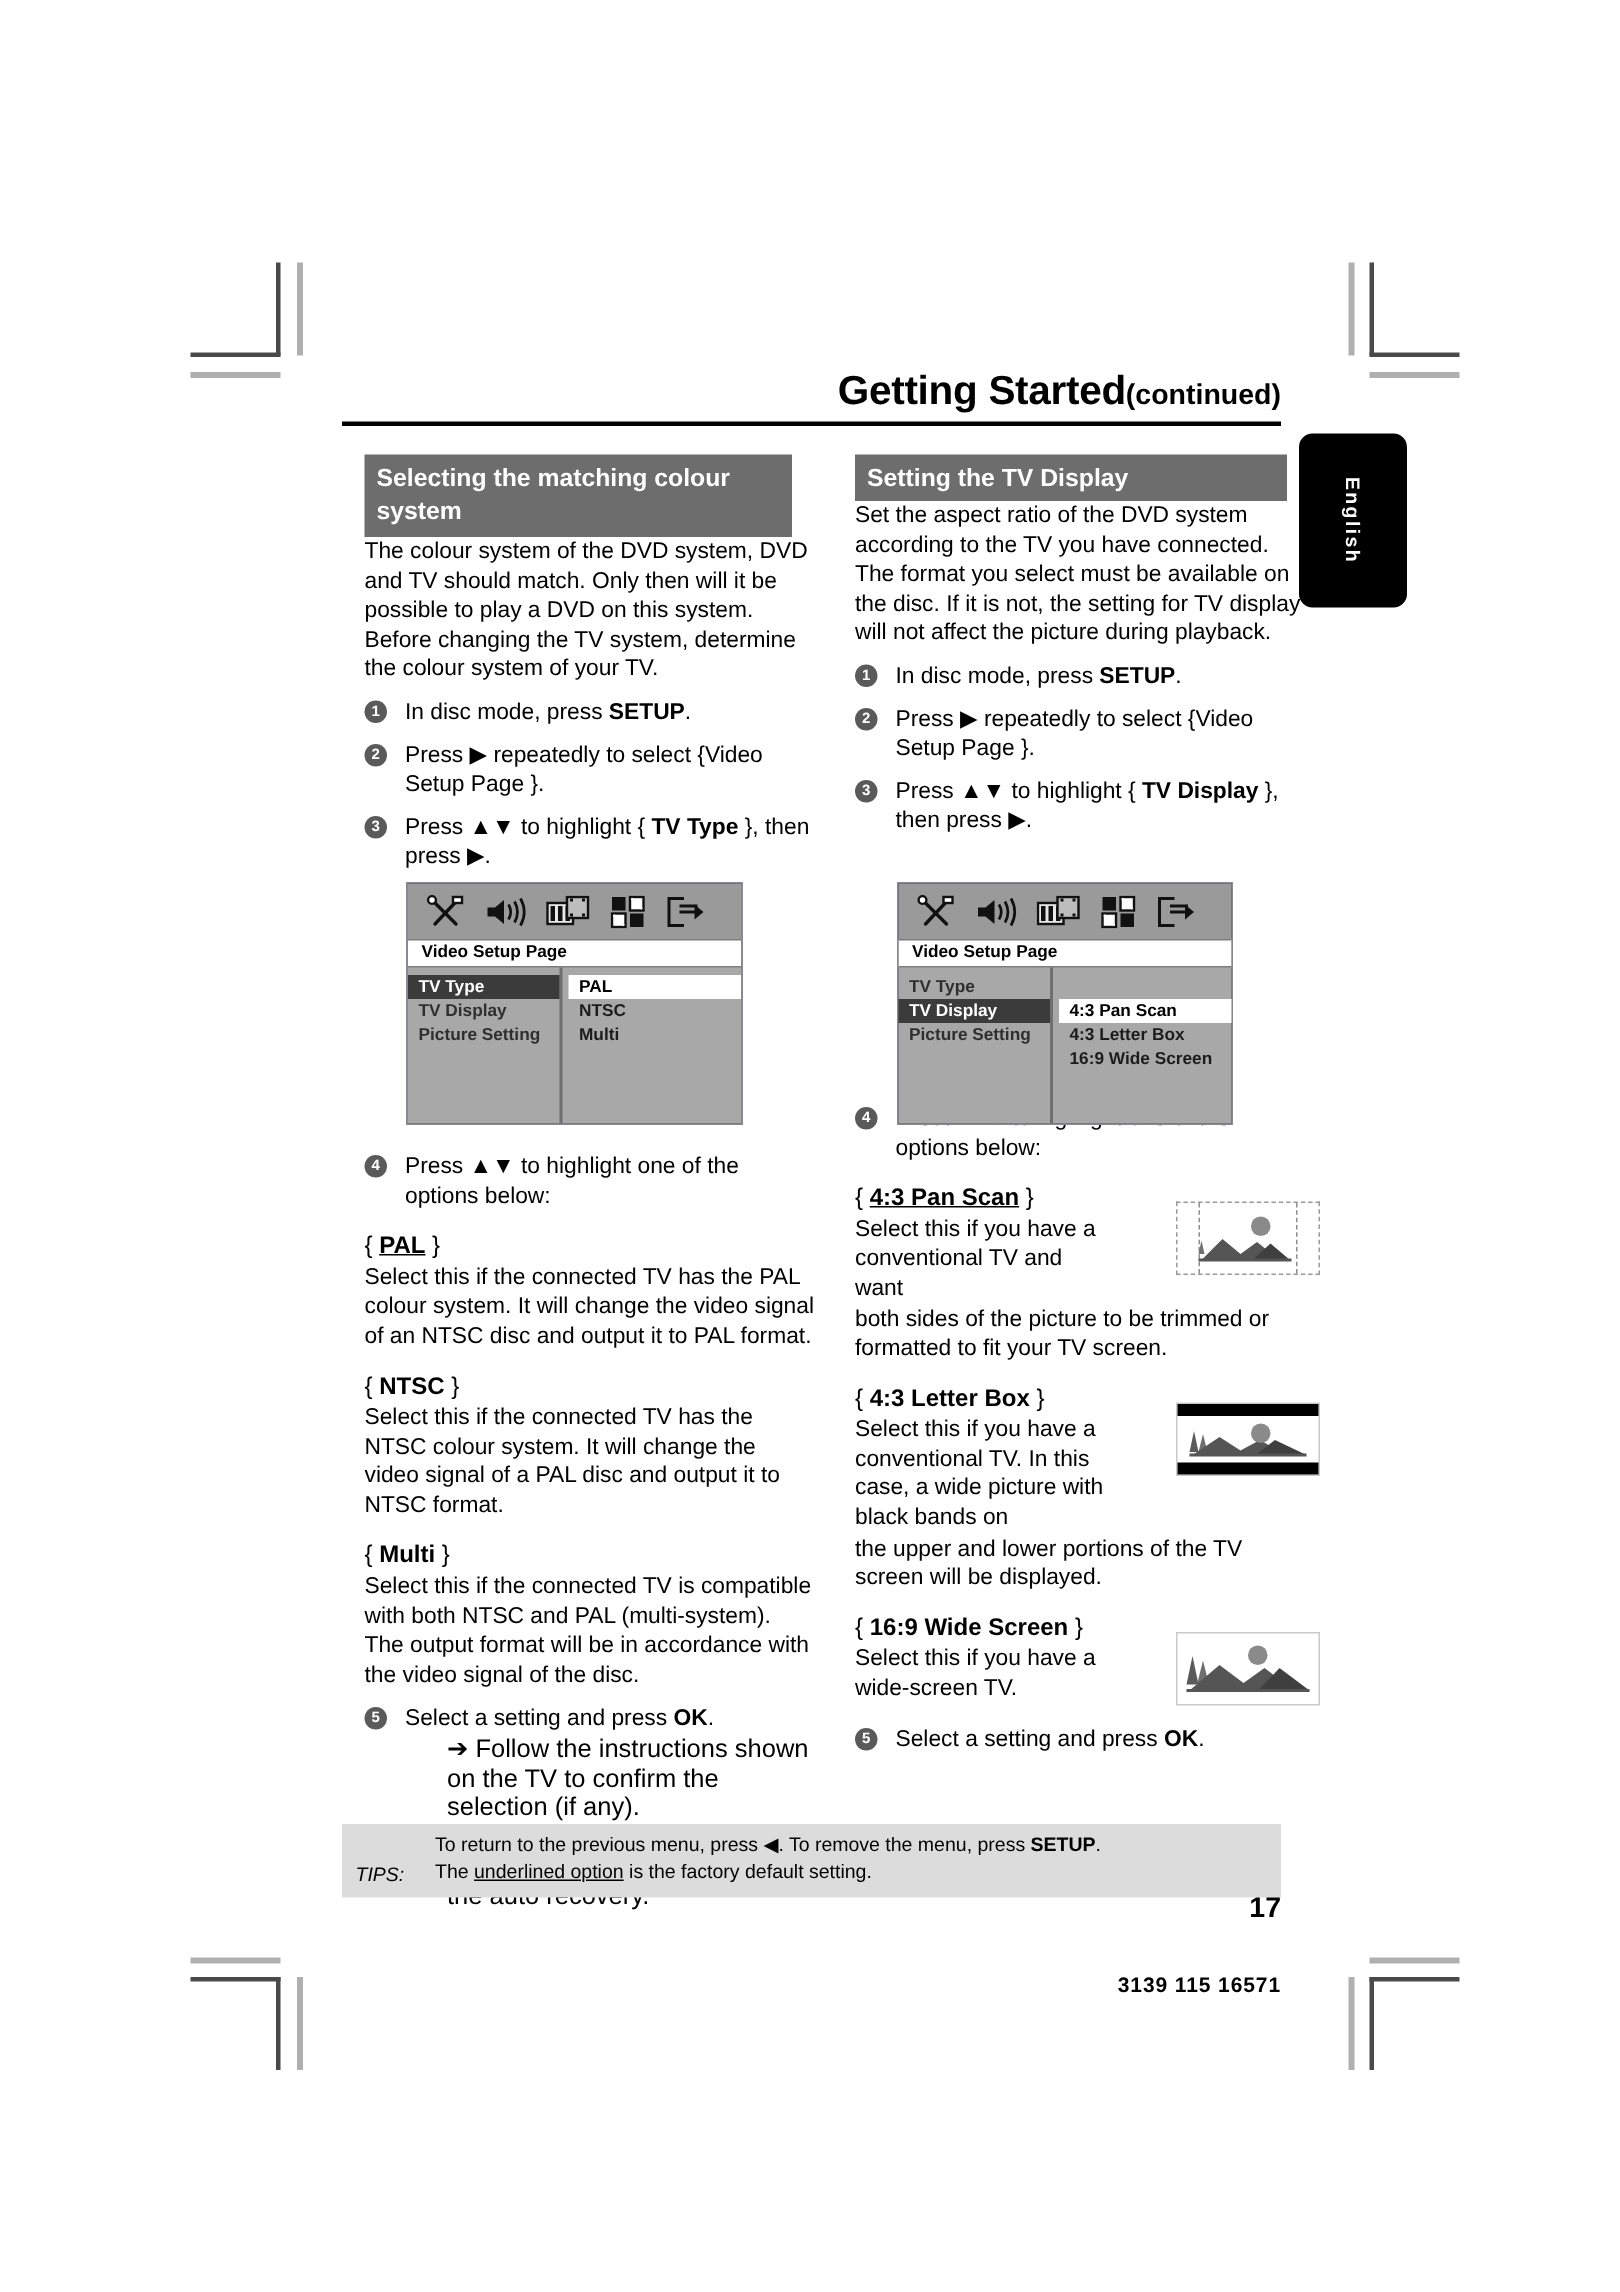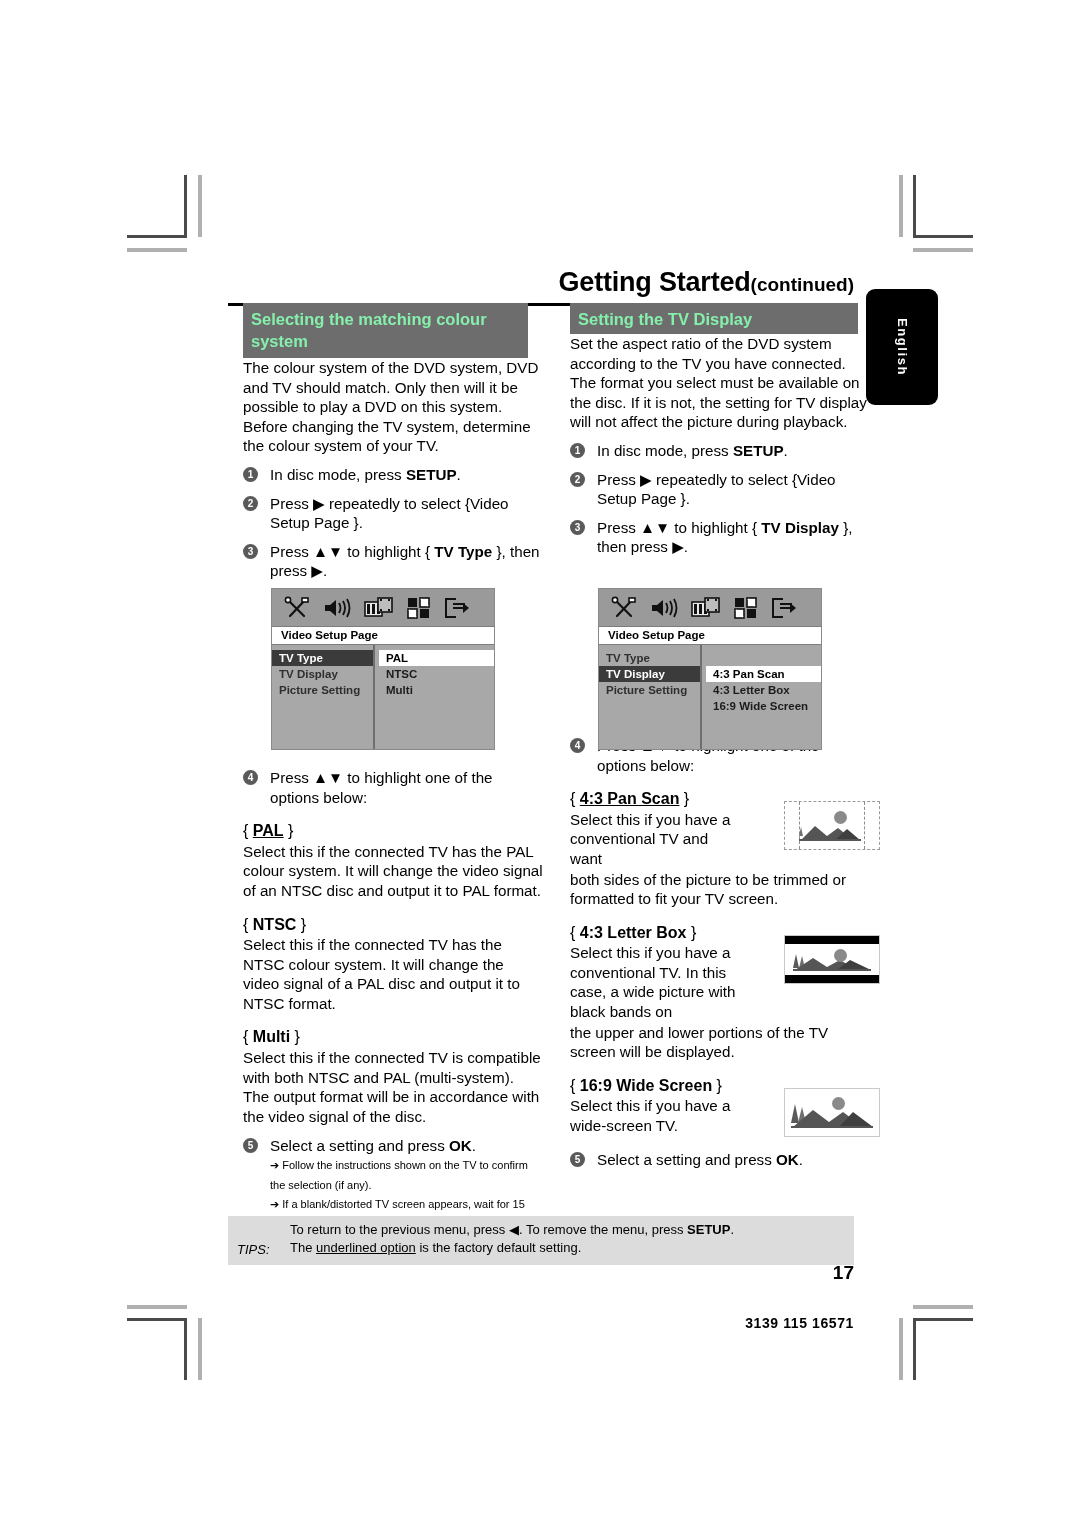--- a/index.html
+++ b/index.html
@@ -8,21 +8,21 @@
     font-family:"Liberation Sans","DejaVu Sans",sans-serif;
     color:#000;
   }
   .page{position:absolute;inset:0;}
 
   
   .cm{position:absolute;background:#4a4a4a;}
   .cm.light{background:#b0b0b0;}
 
   
-  #header{position:absolute;left:228px;top:267px;width:626px;}
+  #header{position:absolute;left:228px;top:245px;width:626px;}
   .title-row{text-align:right;}
   .title-main{font-size:27px;font-weight:bold;letter-spacing:-0.2px;}
   .title-sub{font-size:19px;font-weight:bold;}
   .rule{height:3px;background:#000;margin-top:5px;}
 
   
   #english-tab{
     position:absolute;left:866px;top:289px;width:72px;height:116px;
     background:#000;border-radius:9px;
   }
@@ -32,39 +32,39 @@
     color:#fff;font-size:13px;font-weight:bold;letter-spacing:1.6px;
     white-space:nowrap;
   }
 
   
   .col{position:absolute;top:303px;width:300px;font-size:15.2px;line-height:19.6px;}
   #col-left{left:243px;}
   #col-right{left:570px;}
 
   .sec-head{
-    background:#6d6d6d;color:#86efac;font-weight:bold;font-size:16.5px;
+    background:#6d6d6d;color:#ffffff;font-weight:bold;font-size:16.5px;
     line-height:22px;padding:5px 8px 6px 8px;
   }
   #col-left .sec-head{width:269px;}
   #col-right .sec-head{width:272px;padding-bottom:4px;}
 
   .para{margin-top:0;}
   .para p{margin:0;}
 
   
   ol.steps{list-style:none;margin:0;padding:0;}
   ol.steps li{position:relative;padding-left:27px;margin-top:9px;}
   .num{
     position:absolute;left:0;top:2px;width:15px;height:15px;border-radius:50%;
     background:#5a5a5a;color:#fff;font-size:10px;font-weight:bold;
     text-align:center;line-height:15px;
   }
   .b{font-weight:bold;}
-  .arrowg{font-size:11px;}
+  .arrowg{font-size:17px;margin-left:28px;}
 
   
   .osd{position:absolute;width:222px;border:1px solid #8a8a8a;background:#0f172a;}
   #osd-left{left:271px;top:588px;}
   #osd-right{left:598px;top:588px;}
   .osd-icons{
     height:37px;background:#9a9a9a;display:flex;align-items:center;
     gap:13px;padding-left:12px;
   }
   .osd-icons svg{display:block;}

